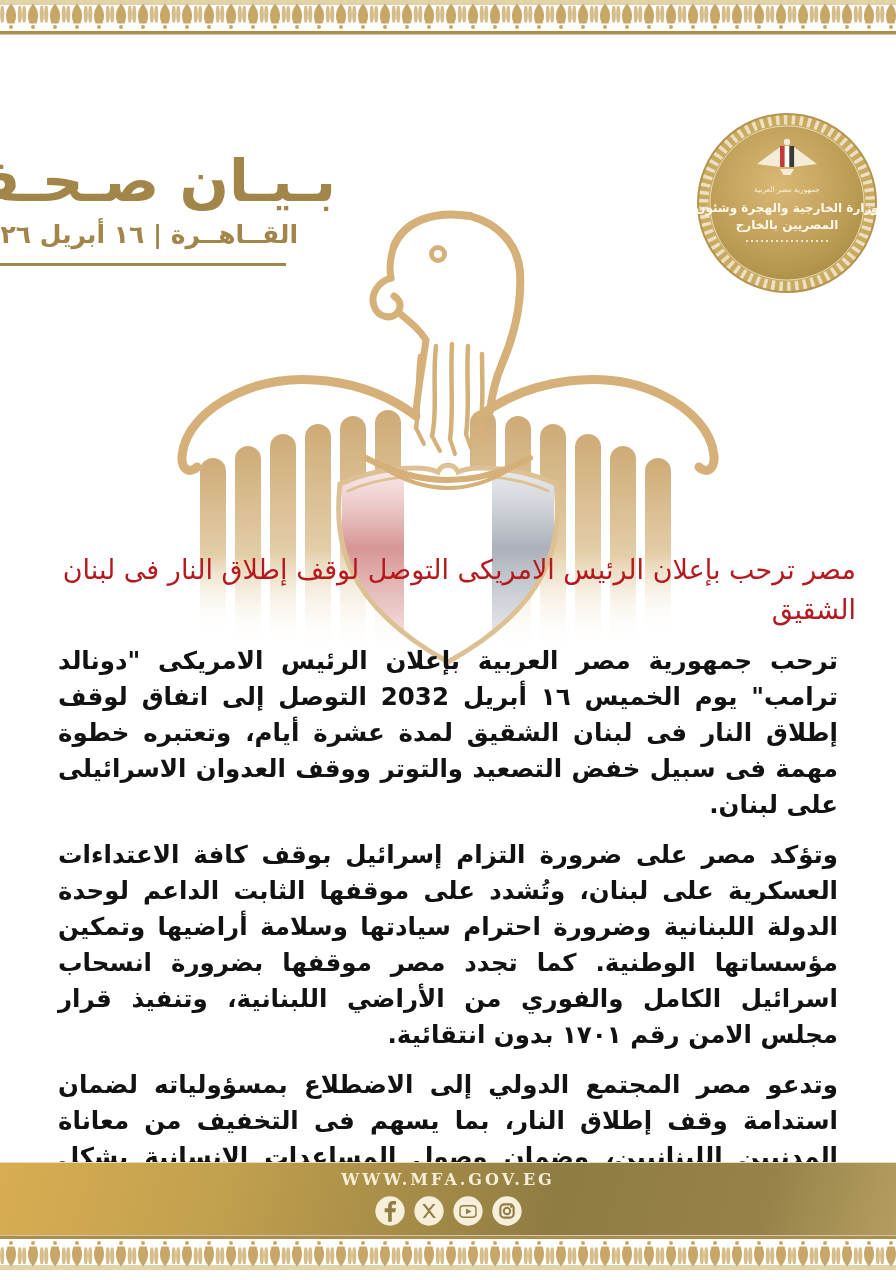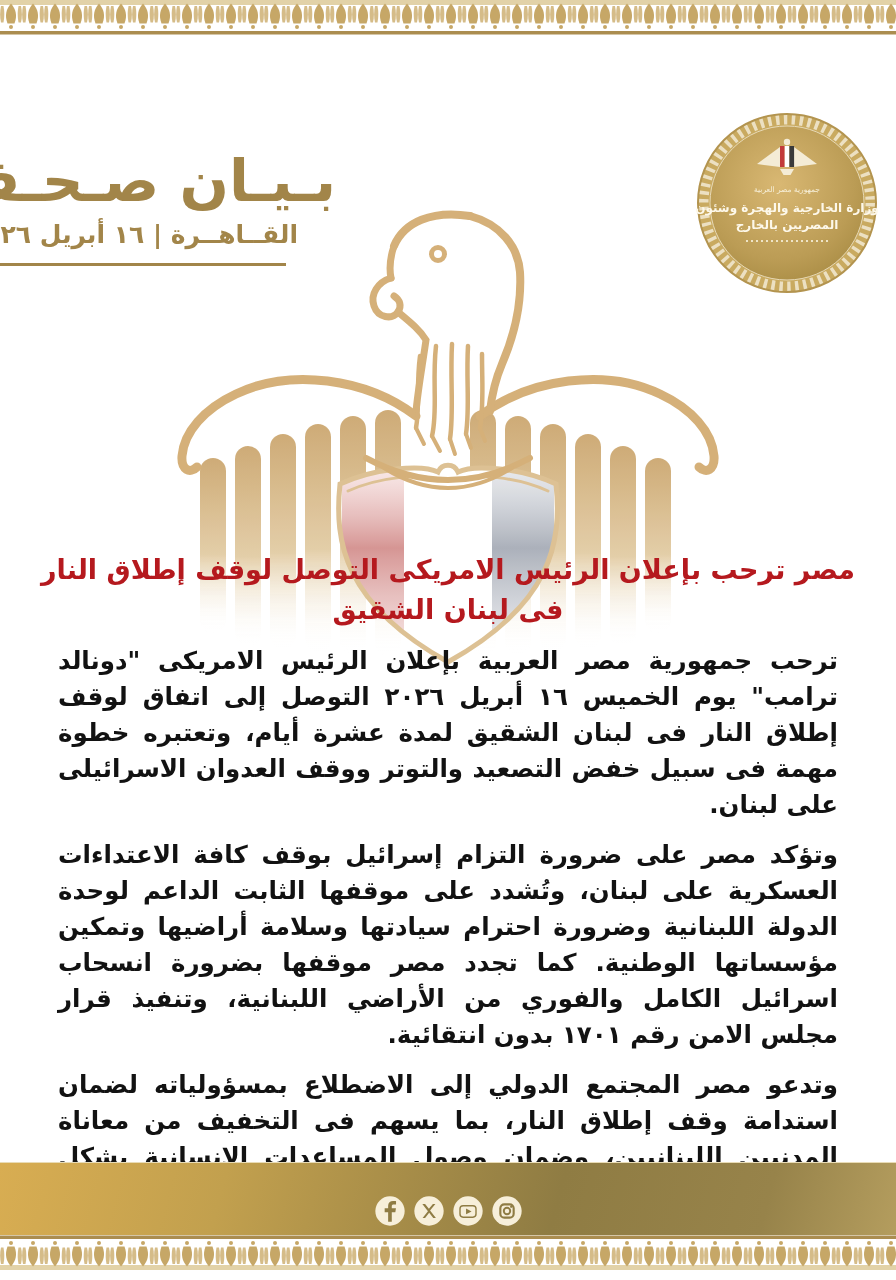--- a/index.html
+++ b/index.html
@@ -28,22 +28,22 @@
   .head-rule { position:absolute; left:0; top:263px; width:286px; height:3px; background:#a28549; }
 
   .seal { position:absolute; left:696px; top:112px; width:182px; height:182px;text-align:right; }
 
   
   .eagle { position:absolute; left:170px; top:206px; width:556px; height:466px; opacity:.97; }
 
   
   .headline {
     position:absolute; left:40px; right:40px; top:550px; z-index:3;
-    direction:rtl; text-align:center;
-    font-size:27px; font-weight:bold; color:#b5191e; margin:0; line-height:40px;
+    direction:rtl; text-align:right;
+    font-size:27px; font-weight:normal; color:#b5191e; margin:0; line-height:40px;
   }
   .body-text {
     position:absolute; left:58px; right:58px; top:643px; z-index:3;
     direction:rtl; text-align:justify; color:#121212;
   }
   .body-text p {
     margin:0 0 14px 0; font-size:24.5px; font-weight:bold; line-height:36px;
     text-align:justify;
   }
 
@@ -193,26 +193,27 @@
         <path d="M 312,148 C 312,178 314,198 310,222" stroke-width="4.5"></path>
 
         <path d="M 246,222 L 254,238 M 262,230 L 270,245 M 280,233 L 285,248 M 296,228 L 301,242 M 310,222 L 315,235" stroke-width="4"></path>
       </g>
     </svg>
   </div>
 
   <h2 class="headline">مصر ترحب بإعلان الرئيس الامريكى التوصل لوقف إطلاق النار فى لبنان الشقيق</h2>
 
   <div class="body-text">
-    <p>ترحب جمهورية مصر العربية بإعلان الرئيس الامريكى "دونالد ترامب" يوم الخميس ١٦ أبريل ٢٠٢٦ التوصل إلى اتفاق لوقف إطلاق النار فى لبنان الشقيق لمدة عشرة أيام، وتعتبره خطوة مهمة فى سبيل خفض التصعيد والتوتر ووقف العدوان الاسرائيلى على لبنان.</p>
+    <p>ترحب جمهورية مصر العربية بإعلان الرئيس الامريكى "دونالد ترامب" يوم الخميس ١٦ أبريل 2032 التوصل إلى اتفاق لوقف إطلاق النار فى لبنان الشقيق لمدة عشرة أيام، وتعتبره خطوة مهمة فى سبيل خفض التصعيد والتوتر ووقف العدوان الاسرائيلى على لبنان.</p>
     <p>وتؤكد مصر على ضرورة التزام إسرائيل بوقف كافة الاعتداءات العسكرية على لبنان، وتُشدد على موقفها الثابت الداعم لوحدة الدولة اللبنانية وضرورة احترام سيادتها وسلامة أراضيها وتمكين مؤسساتها الوطنية. كما تجدد مصر موقفها بضرورة انسحاب اسرائيل الكامل والفوري من الأراضي اللبنانية، وتنفيذ قرار مجلس الامن رقم ١٧٠١ بدون انتقائية.</p>
     <p>وتدعو مصر المجتمع الدولي إلى الاضطلاع بمسؤولياته لضمان استدامة وقف إطلاق النار، بما يسهم فى التخفيف من معاناة المدنيين اللبنانيين، وضمان وصول المساعدات الإنسانية بشكل آمن ومستدام، ويفسح المجال لعودة النازحين إلى مدنهم وقراهم.</p>
   </div>
 
   <div class="footer-bar">
+    <div class="website">WWW.MFA.GOV.EG</div>
     <div class="social-row">
       <svg class="social-btn" viewBox="0 0 36 36">
         <circle cx="18" cy="18" r="16.5" fill="#f7efda"></circle>
         <path d="M20,30 V19.5 H24 L24.7,15 H20 V12.6 C20,11.3 20.6,10.6 22.3,10.6 H24.8 V6.9 C24.3,6.8 23,6.7 21.5,6.7 C18.1,6.7 15.9,8.7 15.9,12.2 V15 H12 V19.5 H15.9 V30 Z" fill="#8f7c44"></path>
       </svg>
       <svg class="social-btn" viewBox="0 0 36 36">
         <circle cx="18" cy="18" r="16.5" fill="#f7efda"></circle>
         <path d="M10.5,10 L16.8,18.2 L10.8,26 H13.6 L18.2,20 L22.8,26 H25.8 L19.2,17.4 L25.2,10 H22.4 L17.9,15.6 L13.6,10 Z" fill="#8f7c44"></path>
       </svg>
       <svg class="social-btn" viewBox="0 0 36 36">

